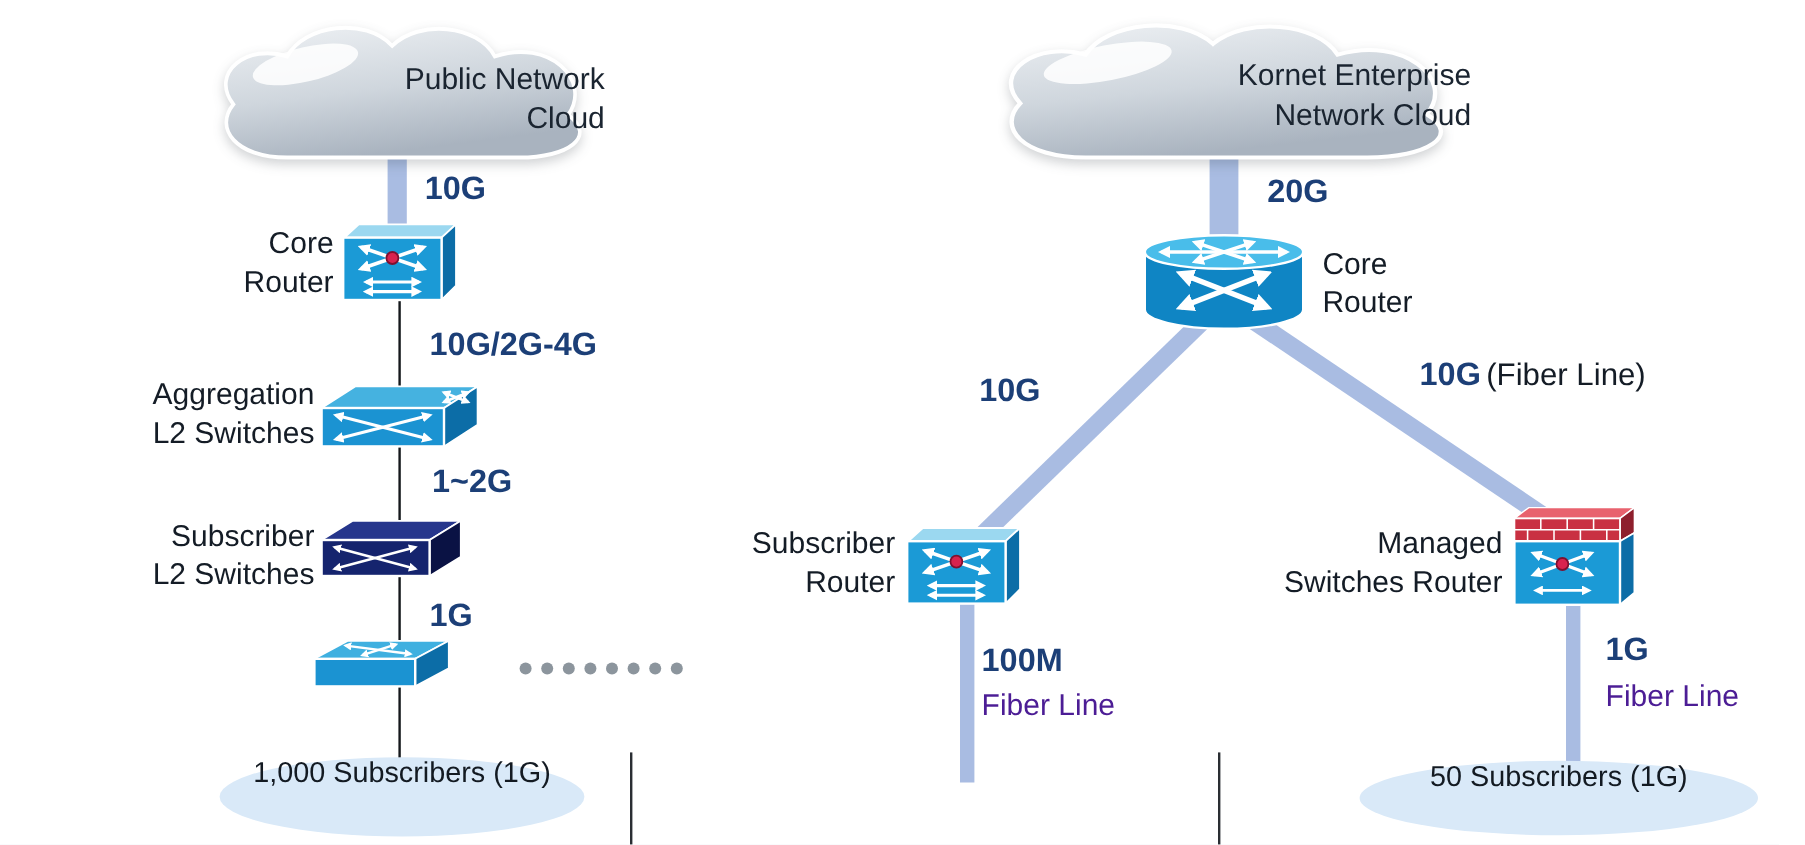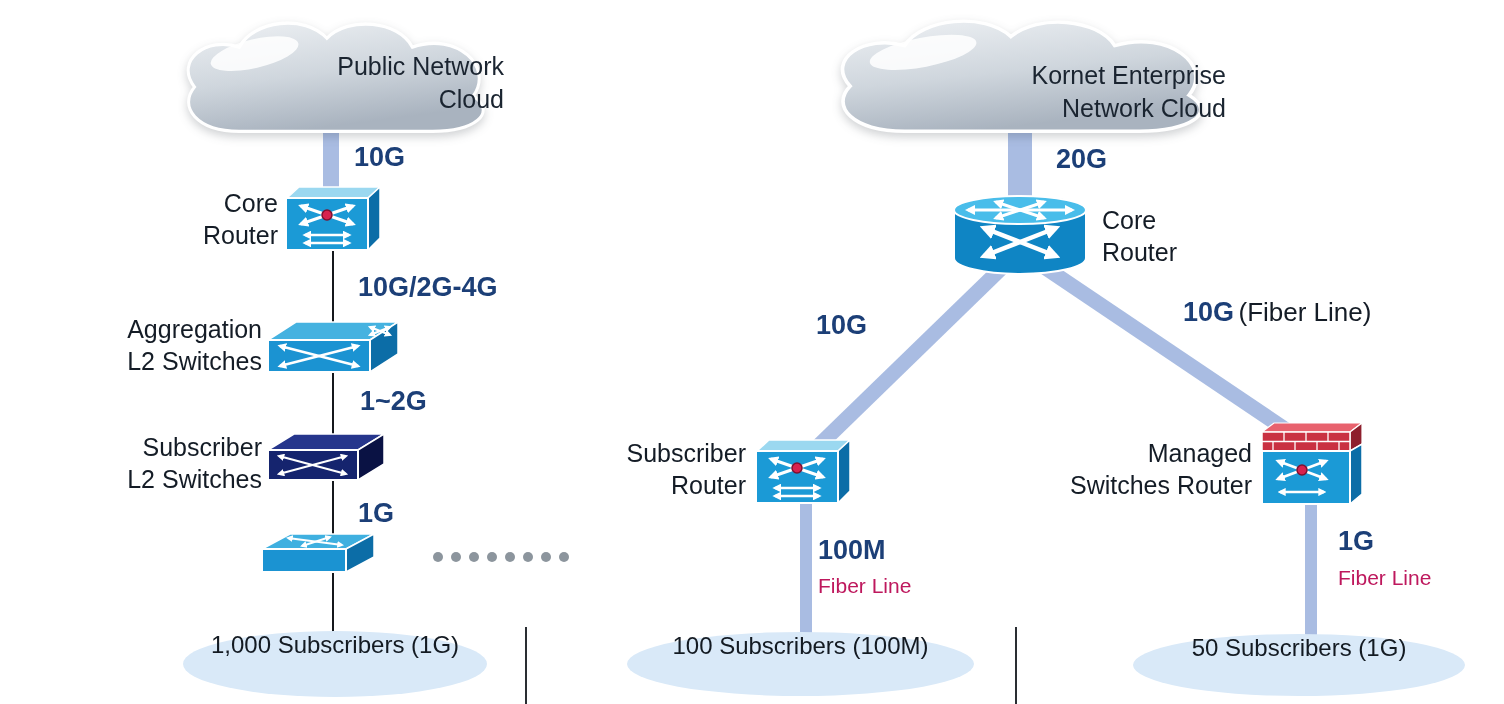--- a/index.html
+++ b/index.html
@@ -5,21 +5,21 @@
   * { margin:0; padding:0; box-sizing:border-box; }
   html,body { background:#f2f3f5; }
   .canvas {
     position:relative; width:1504px; height:704px; background:#ffffff;
     font-family:"Liberation Sans", sans-serif; overflow:hidden;
   }
   .abs { position:absolute; }
   .pre { white-space:pre-line; }
   .speed { font-weight:700; color:#1c3f77; font-size:27px; }
   .device { color:#141c26; font-size:25px; line-height:32px; font-weight:500; }
-  .plain { color:#be185d; font-size:21px; font-weight:500; }
+  .plain { color:#4c1d95; font-size:25px; font-weight:500; }
   .right-align { text-align:right; }
   .cloud { filter: drop-shadow(0 4px 5px rgba(40,50,60,.22)); }
   .cloud-text {
     position:absolute; left:0; right:0; text-align:right;
     color:#1a2430; font-size:25px; line-height:33px; font-weight:500;
   }
   .ellipse {
     position:absolute; background:#d9e9f8; border-radius:50%;
     display:flex; justify-content:center;
     color:#131a22; font-size:24px; font-weight:500;
@@ -161,21 +161,21 @@
 
   <div class="ellipse" style="left:183px;top:631px;width:304px;height:66px">
     <span>1,000 Subscribers (1G)</span>
   </div>
 
   <div class="abs" style="left:818px;top:14px;width:408px;height:124px">
     <svg class="cloud" width="408" height="124" viewBox="0 0 330 110" preserveAspectRatio="none">
       <path d="M 70,104 C 28,104 10,82 26,64 C 6,40 38,18 70,28 C 84,4 134,-2 156,20 C 178,0 226,4 240,28 C 284,14 320,46 300,72 C 324,88 300,104 260,104 Z" fill="url(#cloudgrad)" stroke="#ffffff" stroke-width="3"></path>
       <ellipse cx="85" cy="34" rx="44" ry="13" fill="#ffffff" opacity="0.85" transform="rotate(-12 85 34)"></ellipse>
     </svg>
-    <div class="cloud-text pre" style="top:45px">Kornet Enterprise
+    <div class="cloud-text pre" style="top:33px">Kornet Enterprise
 Network Cloud</div>
   </div>
 
   <div class="abs speed" style="left:1056px;top:144px">20G</div>
 
   <div class="abs" style="left:950px;top:194px">
     <svg width="140" height="84" viewBox="0 0 140 84">
       <path d="M4,16 v48 a66,16 0 0 0 132,0 v-48" fill="#0f85c4" stroke="#fff" stroke-width="2"></path>
       <ellipse cx="70" cy="16" rx="66" ry="14" fill="#49bdea" stroke="#fff" stroke-width="2"></ellipse>
       <g stroke="#fff" stroke-width="3" marker-end="url(#aw)" marker-start="url(#aw)">
@@ -218,23 +218,20 @@
       <g stroke="#fff" stroke-width="2.6" marker-end="url(#aw)" marker-start="url(#aw)">
         <line x1="22" y1="53" x2="66" y2="53"></line>
         <line x1="22" y1="61" x2="66" y2="61"></line>
       </g>
     </svg>
   </div>
 
   <div class="abs speed" style="left:818px;top:535px">100M</div>
   <div class="abs plain" style="left:818px;top:574px">Fiber Line</div>
 
-  <div class="ellipse" style="left:627px;top:632px;width:347px;height:64px">
-    <span>100 Subscribers (100M)</span>
-  </div>
 
   <div class="abs device pre right-align" style="left:1015px;top:437px;width:237px">Managed
 Switches Router</div>
 
   <div class="abs" style="left:1256px;top:420px">
     <svg width="110" height="86" viewBox="0 0 110 86">
       <polygon points="6,12 18,3 106,3 94,12" fill="#e8626e" stroke="#fff" stroke-width="1.2"></polygon>
       <polygon points="94,12 106,3 106,24 94,31" fill="#8e1f2d" stroke="#fff" stroke-width="1.2"></polygon>
       <rect x="6" y="12" width="88" height="19" fill="#c93142" stroke="#fff" stroke-width="1.5"></rect>
       <g stroke="#fff" stroke-width="1.3">

